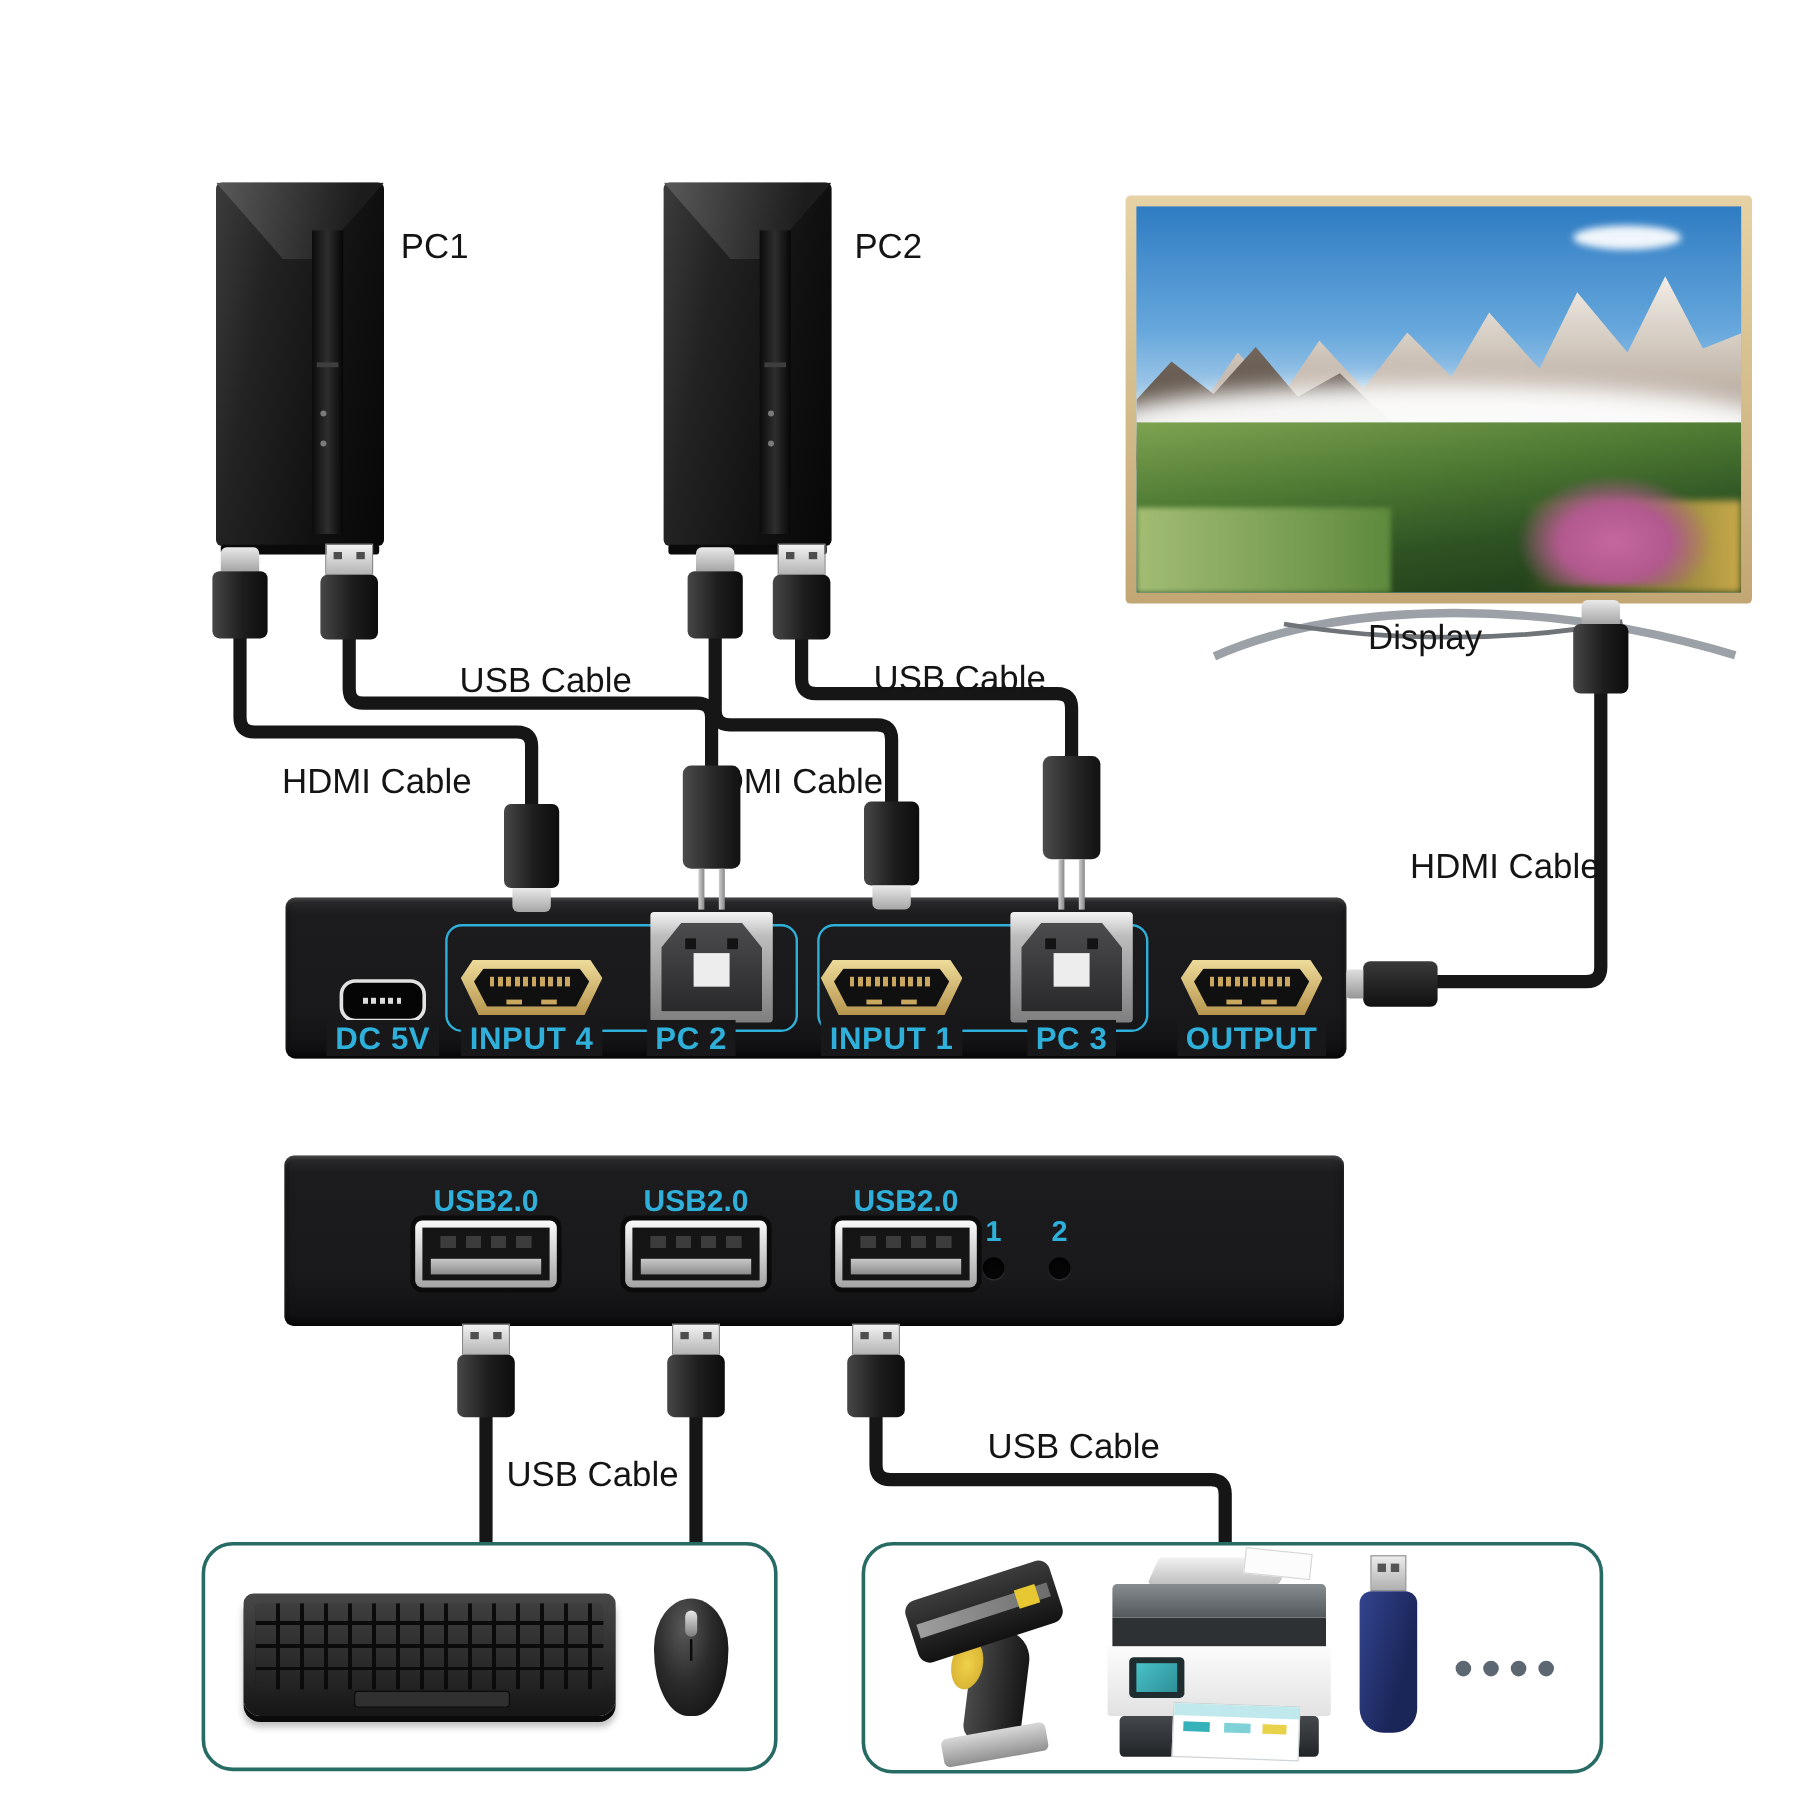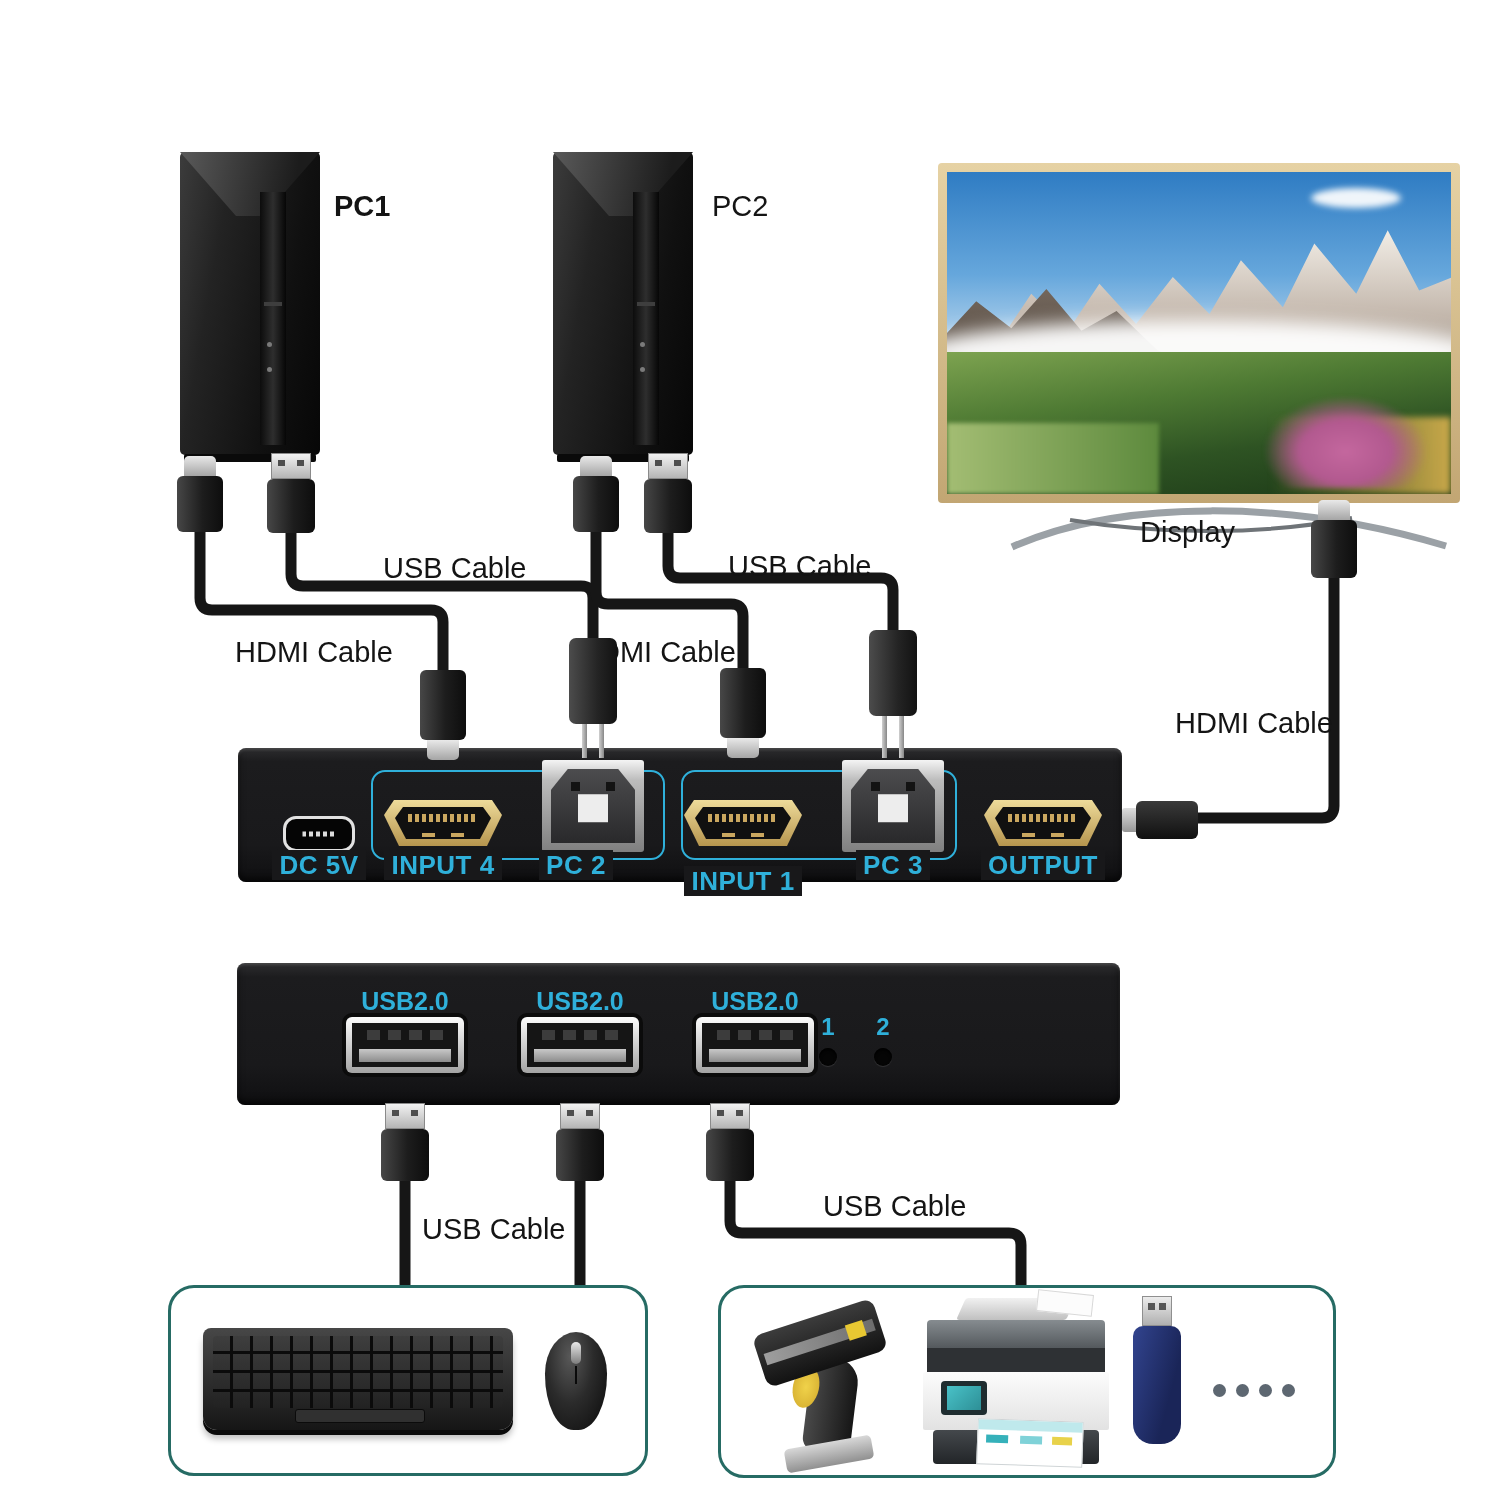--- a/index.html
+++ b/index.html
@@ -215,21 +215,21 @@
   </svg>
 
   <div class="pc" style="left:180px;top:152px;">
     <div class="vtop"></div>
     <div class="strip"></div>
     <div class="slot"></div>
     <div class="dot" style="top:190px;"></div>
     <div class="dot" style="top:215px;"></div>
     <div class="base"></div>
   </div>
-  <div class="lbl" style="left:334px;top:190px;font-weight:bold;">PC1</div>
+  <div class="lbl" style="left:334px;top:190px;">PC1</div>
 
   <div class="pc" style="left:553px;top:152px;">
     <div class="vtop"></div>
     <div class="strip"></div>
     <div class="slot"></div>
     <div class="dot" style="top:190px;"></div>
     <div class="dot" style="top:215px;"></div>
     <div class="base"></div>
   </div>
   <div class="lbl" style="left:712px;top:190px;">PC2</div>
@@ -332,21 +332,21 @@
     </div>
     <div class="plabel" style="left:268px;"><span>PC 2</span></div>
 
     <div class="hdmif" style="left:446px;top:52px;">
       <div class="o"></div>
         <div class="i"></div>
         <div class="pins"></div>
         <div class="d1"></div>
         <div class="d2"></div>
     </div>
-    <div class="plabel" style="left:435px;margin-top:16px;"><span>INPUT 1</span></div>
+    <div class="plabel" style="left:435px;"><span>INPUT 1</span></div>
 
     <div class="usbbf" style="left:604px;top:12px;">
       <div class="i">
           <div class="sq"></div>
           <div class="n1"></div>
           <div class="n2"></div>
         </div>
     </div>
     <div class="plabel" style="left:585px;"><span>PC 3</span></div>
 

